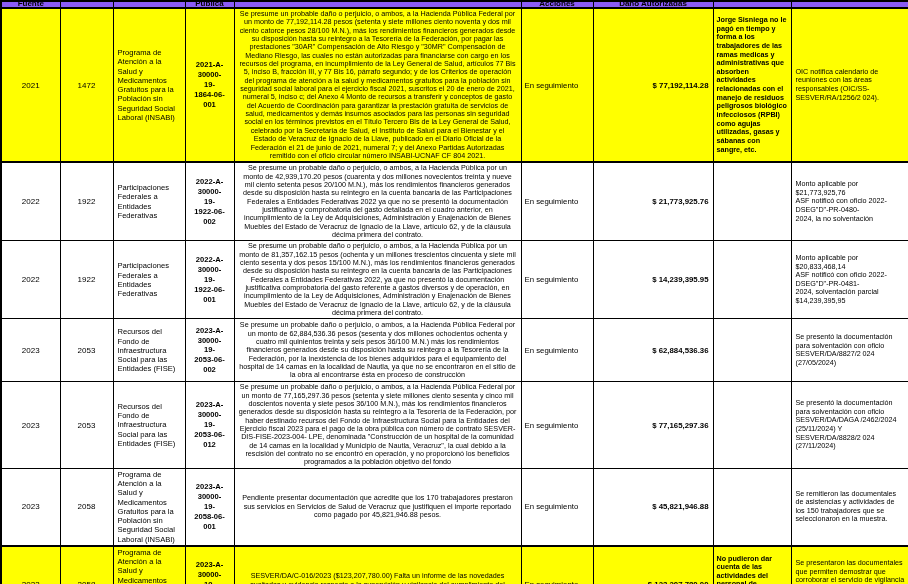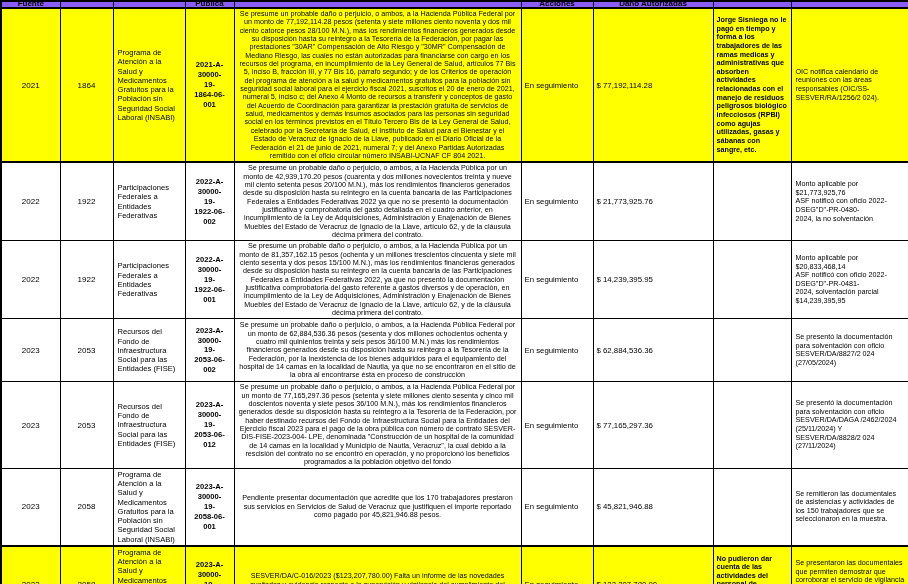--- a/index.html
+++ b/index.html
@@ -8,21 +8,21 @@
   td{border:1px solid #000;padding:1px 3px;vertical-align:middle;overflow:hidden;color:#000;}
   tr.header-row{height:5px;}
   tr.header-row td{padding:0;background:#8b5cf6;}
   .clip{height:5px;overflow:hidden;position:relative;}
   .clip span{position:absolute;bottom:-1px;left:0;right:0;text-align:center;font-weight:700;font-size:8px;white-space:nowrap;}
   .year,.num{text-align:center;font-size:8px;}
   .prog{font-size:7.6px;line-height:1.22;padding-left:4px;}
   .code{text-align:center;font-size:7.6px;white-space:pre-line;line-height:1.3;font-weight:bold;}
   .desc{font-size:7.2px;line-height:1.16;padding:1px 4px;text-align:center;}
   .status{font-size:7.8px;padding-left:3px;}
-  .amount{font-size:7.8px;font-weight:400;text-align:left;padding-right:4px;margin-left:16px;}
+  .amount{font-size:7.8px;font-weight:700;text-align:right;padding-right:4px;margin-left:16px;}
   .note1{font-size:7.2px;font-weight:700;text-align:left;line-height:1.2;padding-right:3px;}
   .note2{font-size:7.2px;line-height:1.2;white-space:pre-line;padding-left:4px;text-align:left;margin-left:36px;}
   tr.highlight td{background:#FFFF00;border-top:2px solid #000;border-bottom:2px solid #000;}
 </style>
 </head>
 <body>
 
 <table>
   <colgroup>
     <col style="width:59px">
@@ -78,21 +78,21 @@
           </div>
         </td>
       <td>
           <div class="clip">
             <span></span>
           </div>
         </td>
     </tr>
   <tr class="highlight" style="height: 142px;">
         <td class="year">2021</td>
-        <td class="num">1864</td>
+        <td class="num">1472</td>
         <td class="prog">Programa de Atención a la Salud y Medicamentos Gratuitos para la Población sin Seguridad Social Laboral (INSABI)</td>
         <td class="code">2021-A-30000-
 19-
 1864-06-001</td>
         <td class="desc">Se presume un probable daño o perjuicio, o ambos, a la Hacienda Pública Federal por un monto de 77,192,114.28 pesos (setenta y siete millones ciento noventa y dos mil ciento catorce pesos 28/100 M.N.), más los rendimientos financieros generados desde su disposición hasta su reintegro a la Tesorería de la Federación, por pagar las prestaciones "30AR" Compensación de Alto Riesgo y "30MR" Compensación de Mediano Riesgo, las cuales no están autorizadas para financiarse con cargo en los recursos del programa, en incumplimiento de la Ley General de Salud, artículos 77 Bis 5, inciso B, fracción III, y 77 Bis 16, párrafo segundo; y de los Criterios de operación del programa de atención a la salud y medicamentos gratuitos para la población sin seguridad social laboral para el ejercicio fiscal 2021, suscritos el 20 de enero de 2021, numeral 5, inciso c; del Anexo 4 Monto de recursos a transferir y conceptos de gasto del Acuerdo de Coordinación para garantizar la prestación gratuita de servicios de salud, medicamentos y demás insumos asociados para las personas sin seguridad social en los términos previstos en el Título Tercero Bis de la Ley General de Salud, celebrado por la Secretaría de Salud, el Instituto de Salud para el Bienestar y el Estado de Veracruz de Ignacio de la Llave, publicado en el Diario Oficial de la Federación el 21 de junio de 2021, numeral 7; y del Anexo Partidas Autorizadas remitido con el oficio circular número INSABI-UCNAF CF 804 2021.</td>
         <td class="status">En seguimiento</td>
         <td class="amount">$ 77,192,114.28</td>
         <td class="note1">Jorge Sisniega no le pagó en tiempo y forma a los trabajadores de las ramas medicas y administrativas que absorben actividades relacionadas con el manejo de residuos peligrosos biológico infecciosos (RPBI) como agujas utilizadas, gasas y sábanas con sangre, etc.</td>
         <td class="note2">OIC notifica calendario de reuniones con las áreas responsables (OIC/SS-SESVER/RA/1256/2 024).</td>
       </tr>

